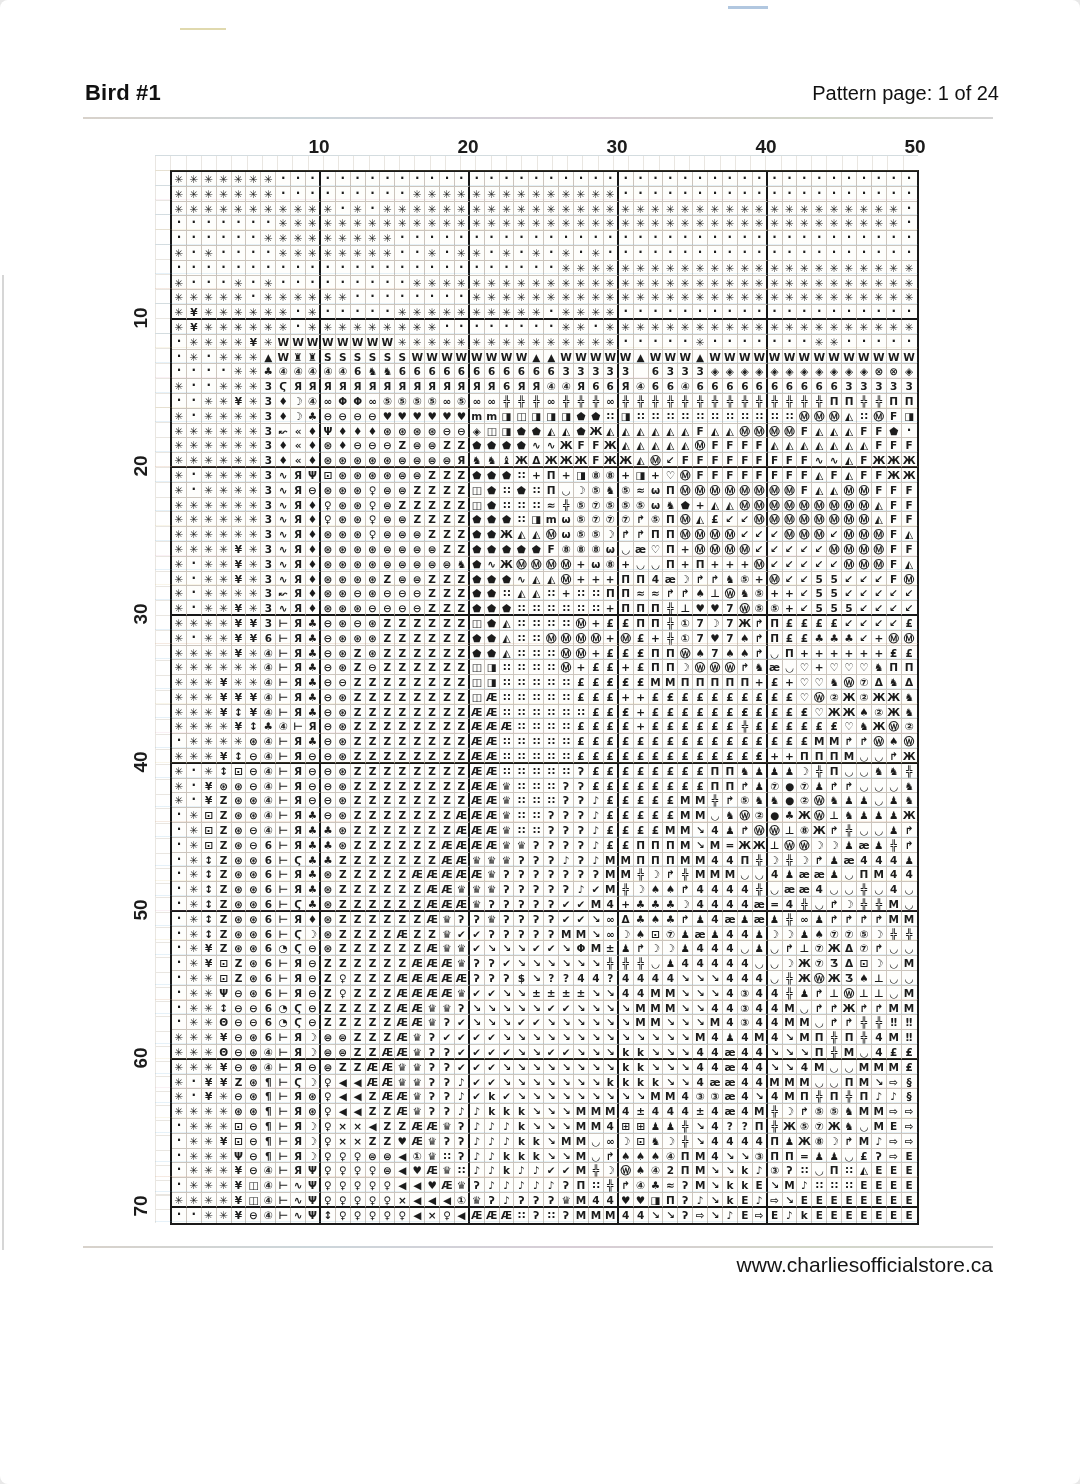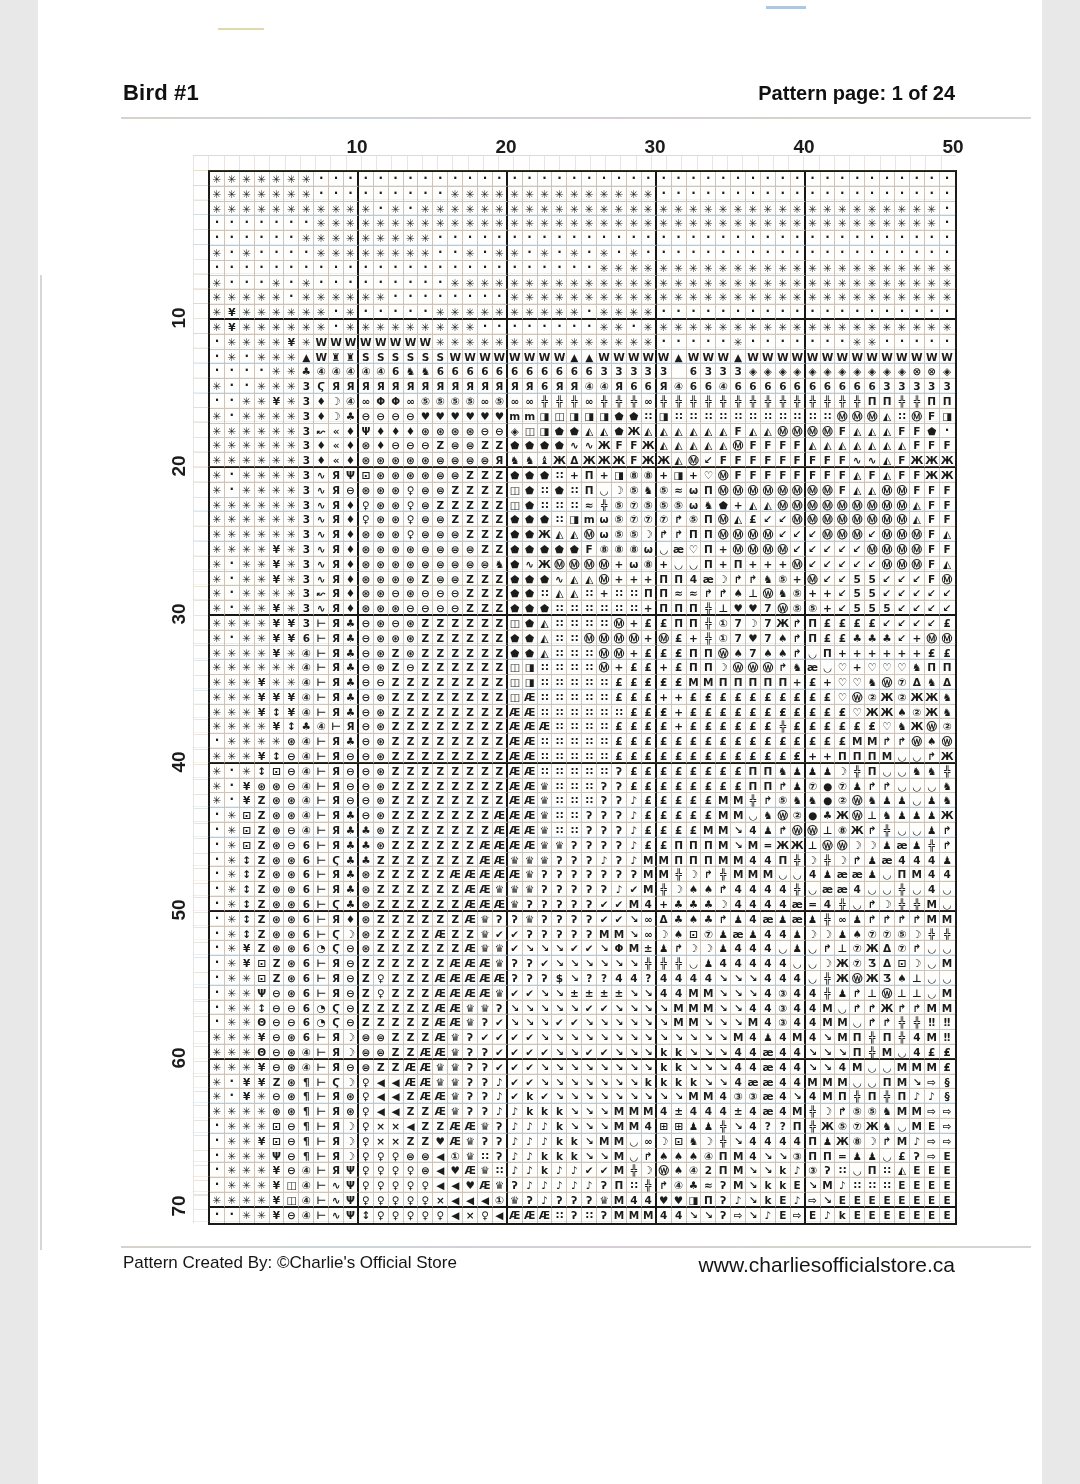--- a/index.html
+++ b/index.html
@@ -1,20 +1,20 @@
 <!DOCTYPE html>
 <html><head>
 <meta charset="utf-8">
 <style>
   html,body{margin:0;padding:0;background:#e8e8e8;}
-  .page{position:relative;width:1004px;height:1484px;background:#ffffff;
-        font-family:"Liberation Sans",sans-serif;overflow:hidden;margin:0 auto;}
+  .page{position:relative;width:1080px;height:1484px;background:#ffffff;
+        font-family:"Liberation Sans",sans-serif;overflow:hidden;margin:0 auto;border-radius:8px;}
   
   .title{position:absolute;left:85px;top:80px;font-size:22px;font-weight:bold;color:#101010;letter-spacing:.2px;}
-  .pagelabel{position:absolute;right:87px;top:82px;font-size:20px;font-weight:bold;color:#101010;}
+  .pagelabel{position:absolute;right:81px;top:82px;font-size:20px;font-weight:normal;color:#101010;}
   .hrule{position:absolute;left:83px;width:910px;height:2px;
          background:linear-gradient(90deg,#d8d2cb,#ccd6db 25%,#d8cdd6 55%,#d2d6c8 80%,#d5d5d5);}
   #hrule-top{top:117px;} #hrule-bot{top:1246px;}
   .footer-left{position:absolute;left:85px;top:1253px;font-size:17px;color:#151515;}
   .footer-right{position:absolute;right:87px;top:1253px;font-size:21px;color:#151515;}
   
   .collabel{position:absolute;top:136px;font-size:19px;font-weight:bold;color:#1b1b1b;transform:translateX(-50%);}
   .rowlabel{position:absolute;left:141px;font-size:19px;font-weight:bold;color:#1b1b1b;
             transform:translate(-50%,-50%) rotate(-90deg);transform-origin:center;}
   
@@ -3764,16 +3764,15 @@
         <span class="gcell">E</span>
         <span class="gcell">E</span>
         <span class="gcell">E</span>
         <span class="gcell">E</span>
         <span class="gcell">E</span>
       </div>
     </div>
   <div id="stripes"></div>
 
   <div class="hrule" id="hrule-bot"></div>
-  <div class="footer-left">Pattern Created By: ©Charlie's Official Store</div>
   <div class="footer-right">www.charliesofficialstore.ca</div>
 
 </div>
 
 </body></html>

